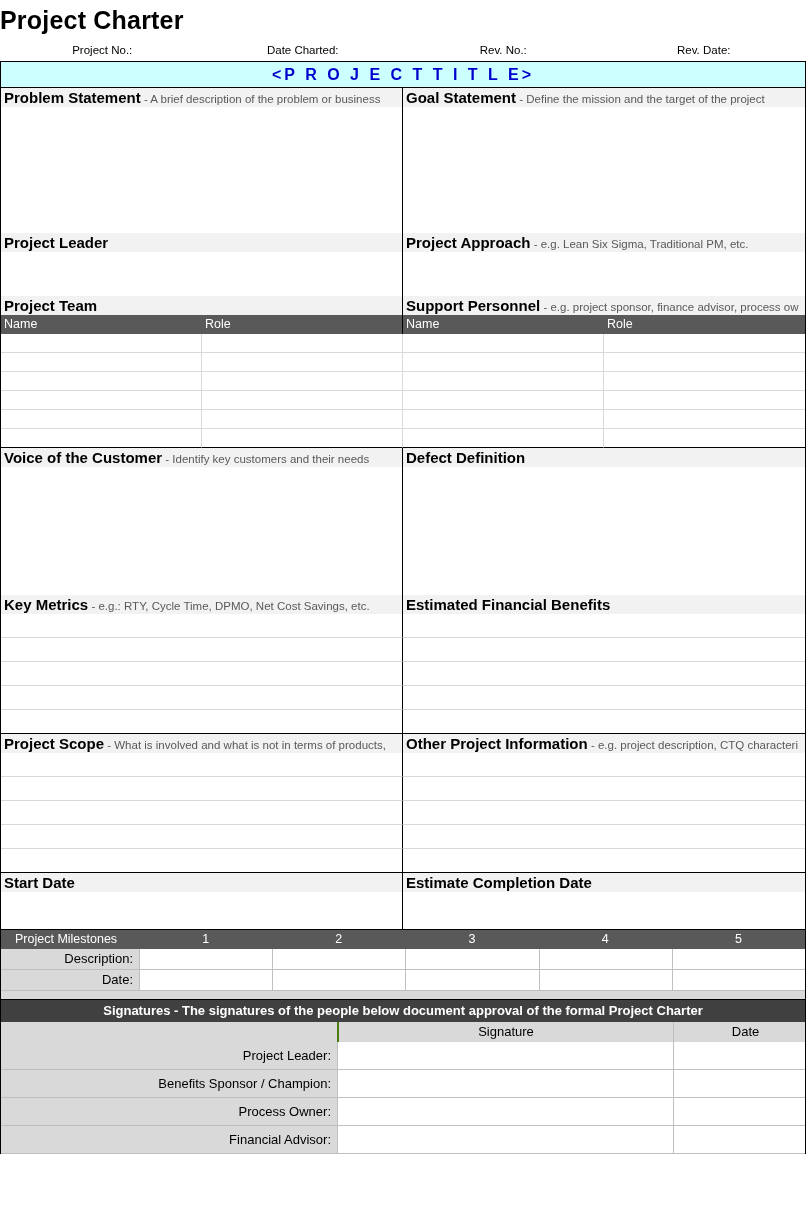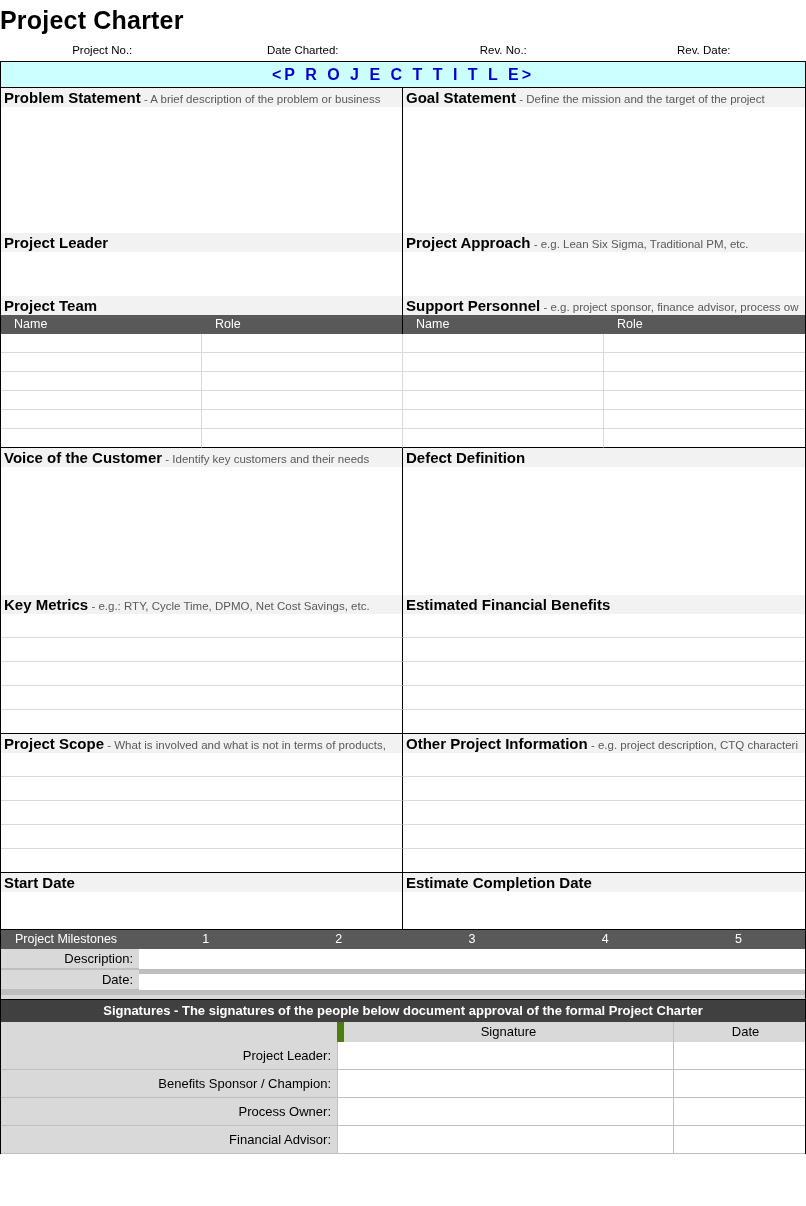--- a/index.html
+++ b/index.html
@@ -102,21 +102,21 @@
     background: #ffffff;
   }
 
   
   .darkbar {
     background: #595959;
     color: #ffffff;
     font-size: 12.5px;
     height: 19px;
     line-height: 17px;
-    padding: 1px 13px;
+    padding: 1px 3px;
     box-sizing: border-box;
   }
 
   
   .grid-row {
     display: flex;
     height: 19px;
     box-sizing: border-box;
   }
   .grid-cell {
@@ -143,21 +143,20 @@
   }
   .ms-num {
     flex: 1;
     text-align: center;
     box-sizing: border-box;
   }
   .ms-row {
     display: flex;
     height: 21px;
     box-sizing: border-box;
-    flex-direction: column;
   }
   .ms-rowlabel {
     width: 138px;
     background: #d9d9d9;
     text-align: right;
     padding-right: 6px;
     font-size: 13px;
     line-height: 19px;
     box-sizing: border-box;
     border-bottom: 1px solid #bfbfbf;
@@ -191,21 +190,21 @@
   }
   .sig-label-col {
     width: 336px;
     box-sizing: border-box;
   }
   .sig-sign-col {
     width: 336px;
     text-align: center;
     line-height: 19px;
     box-sizing: border-box;
-    border-left: 7px solid #4d7c0f;
+    border-left: 2px solid #4d7c0f;
   }
   .sig-date-col {
     flex: 1;
     text-align: center;
     line-height: 19px;
     box-sizing: border-box;
     border-left: 1px solid #bfbfbf;
     padding-left: 12px;
   }
   .sig-row {

